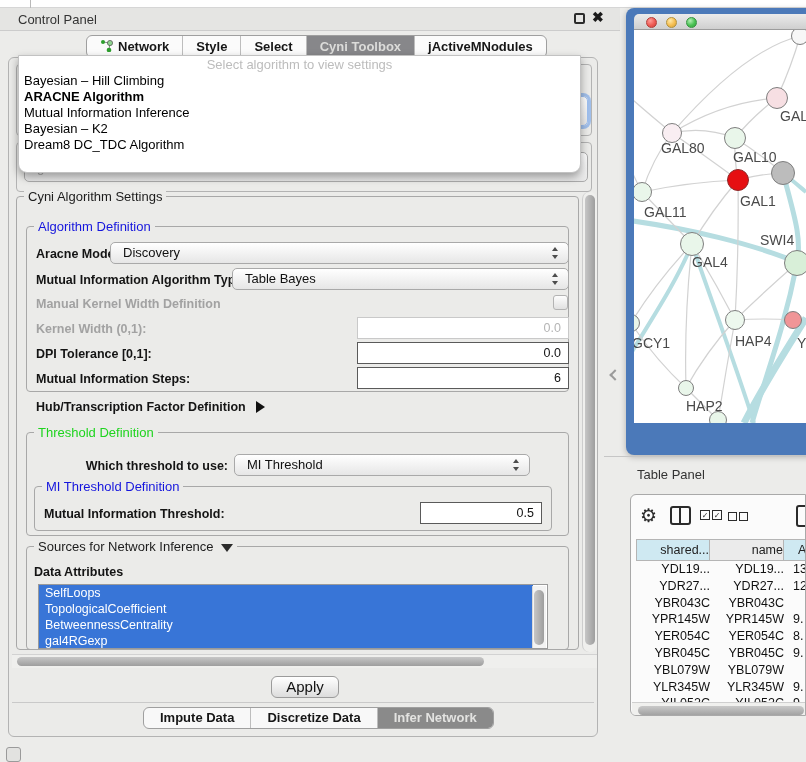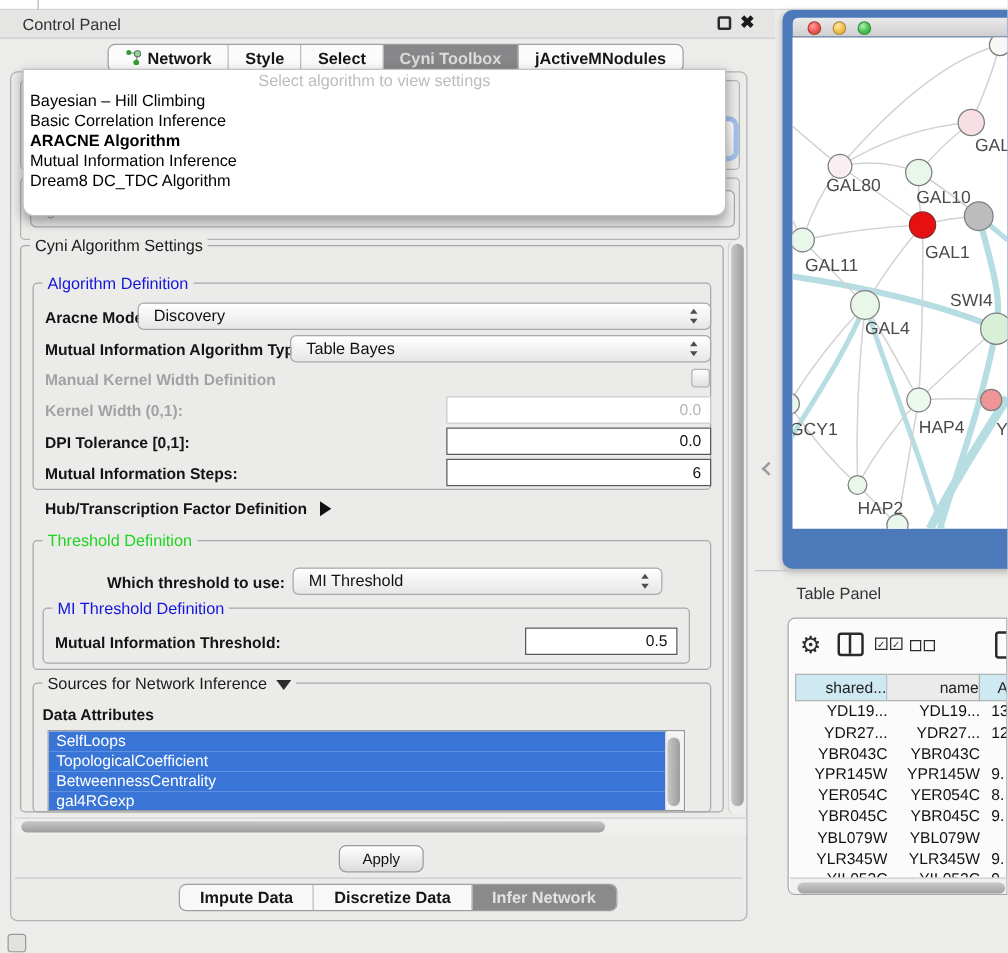--- a/index.html
+++ b/index.html
@@ -88,21 +88,21 @@
 
   
   .attr-list { left:38px; top:584px; width:510px; height:65px; background:#ffffff; border:1px solid #9a9a9a; overflow:hidden;}
   .attr-item { height:16px; line-height:16px; font-size:12.5px; color:#ffffff; background:#3875d7;
                padding-left:6px; width:494px; }
   .attr-vtrack { position:absolute; right:1px; top:1px; width:14px; height:63px; background:#f3f3f3; border-left:1px solid #d8d8d8;}
   .attr-vthumb { position:absolute; right:2px; top:4px; width:10px; height:55px; border-radius:5px;
                  background:linear-gradient(90deg,#c6c6c6,#9e9e9e); }
 
   .apply-btn { left:271px; top:676px; width:68px; height:22px; border:1px solid #9b9b9b; border-radius:6px;
-               background:linear-gradient(#ffffff,#dcdcdc); font-size:12px; color:#111;
+               background:linear-gradient(#ffffff,#dcdcdc); font-size:15px; color:#111;
                text-align:center; line-height:20px; }
 
   .cp-botline { left:12px; top:702px; width:582px; height:1px; background:#c9c9c9; }
 
   .bottabbar { left:143px; top:707px; height:22px; display:flex; background:#f8f8f8;
                border:1px solid #9f9f9f; border-radius:6px; overflow:hidden; }
   .bottab { padding:0 16px; font-size:13px; font-weight:600; color:#161616; line-height:20px;
             border-right:1px solid #bdbdbd; white-space:nowrap; }
   .bottab:last-child { border-right:none; }
   .bottab.sel { background:#8a8a8a; color:#e3e3e1; }
@@ -192,23 +192,23 @@
 <div class="abs hid-group1"></div>
 <div class="abs hid-combo1">
     <span class="spin"></span>
   </div>
 <div class="abs hid-group2"></div>
 <div class="abs hid-combo2">galFiltered.sif default node</div>
 
 <div class="abs popup">
   <div class="popup-head">Select algorithm to view settings</div>
   <div class="popup-item">Bayesian – Hill Climbing</div>
-  <div class="popup-item">Basic Correlation Inference</div>
   <div class="popup-item sel-bold">ARACNE Algorithm</div>
   <div class="popup-item">Mutual Information Inference</div>
+  <div class="popup-item">Bayesian – K2</div>
   <div class="popup-item">Dream8 DC_TDC Algorithm</div>
 </div>
 
 <div class="abs v-track">
     <div class="abs v-thumb" style="left:2px; top:3px;"></div>
   </div>
 <div class="abs h-track">
     <div class="abs h-thumb" style="left:5px; top:2px;"></div>
   </div>
 

